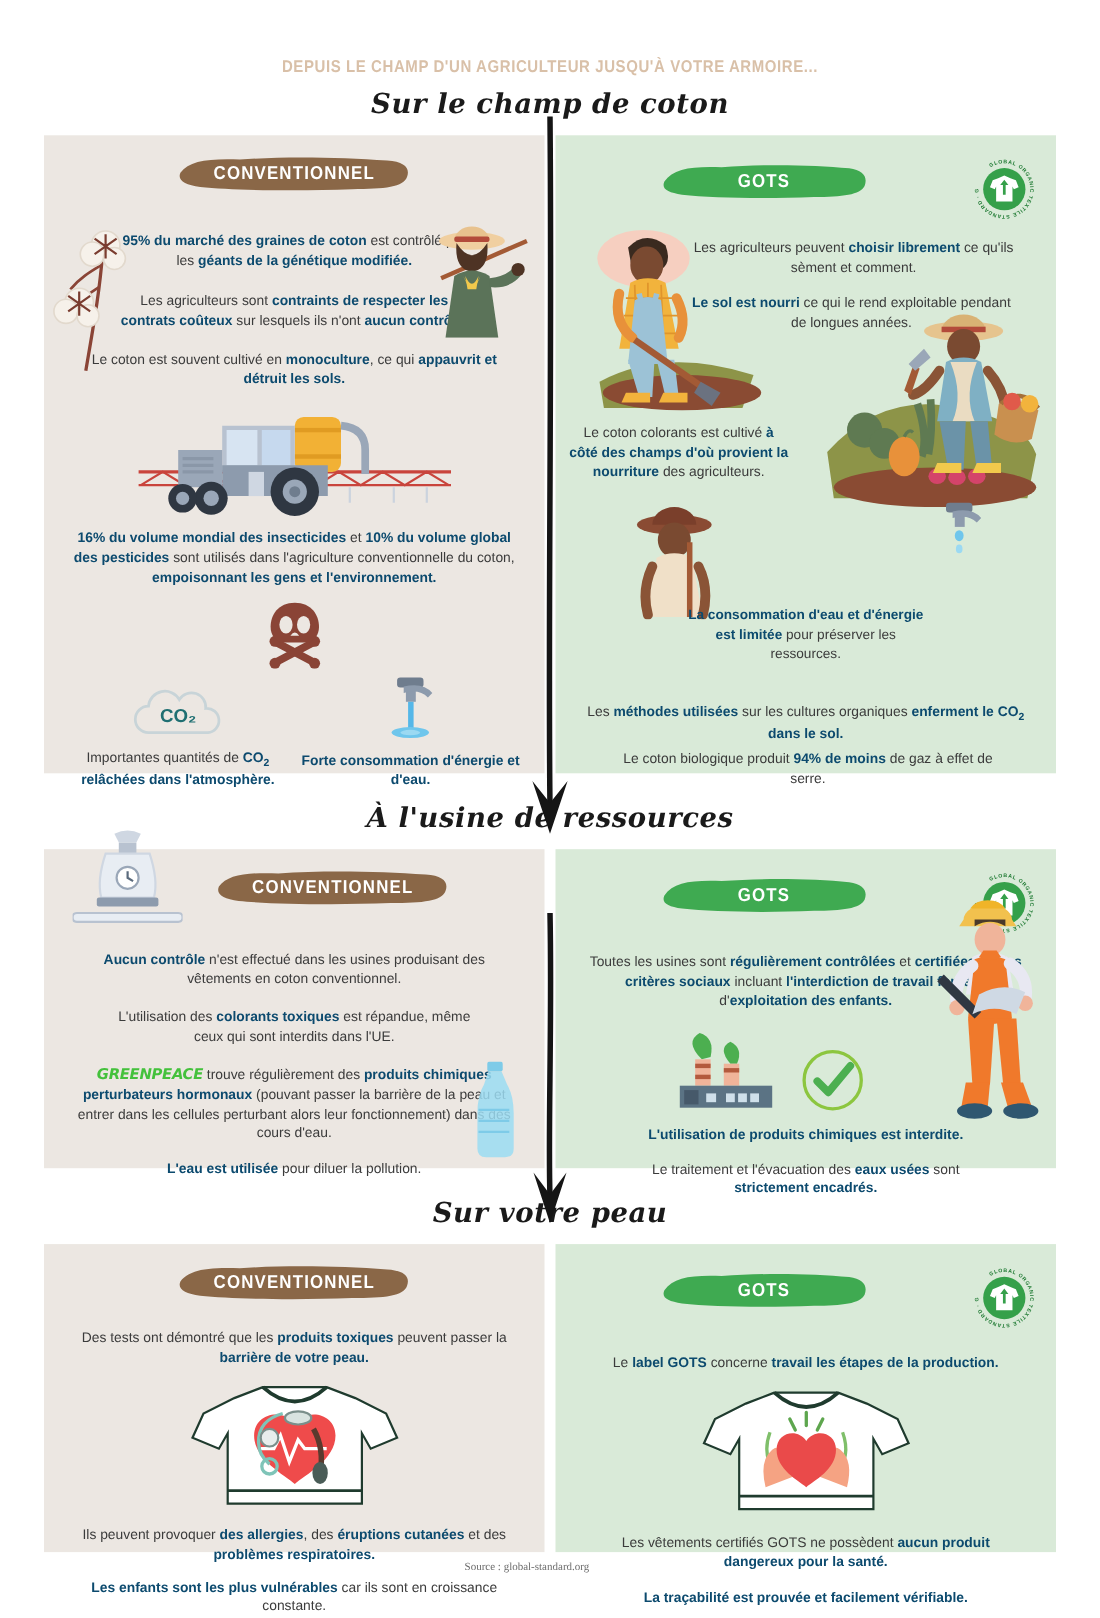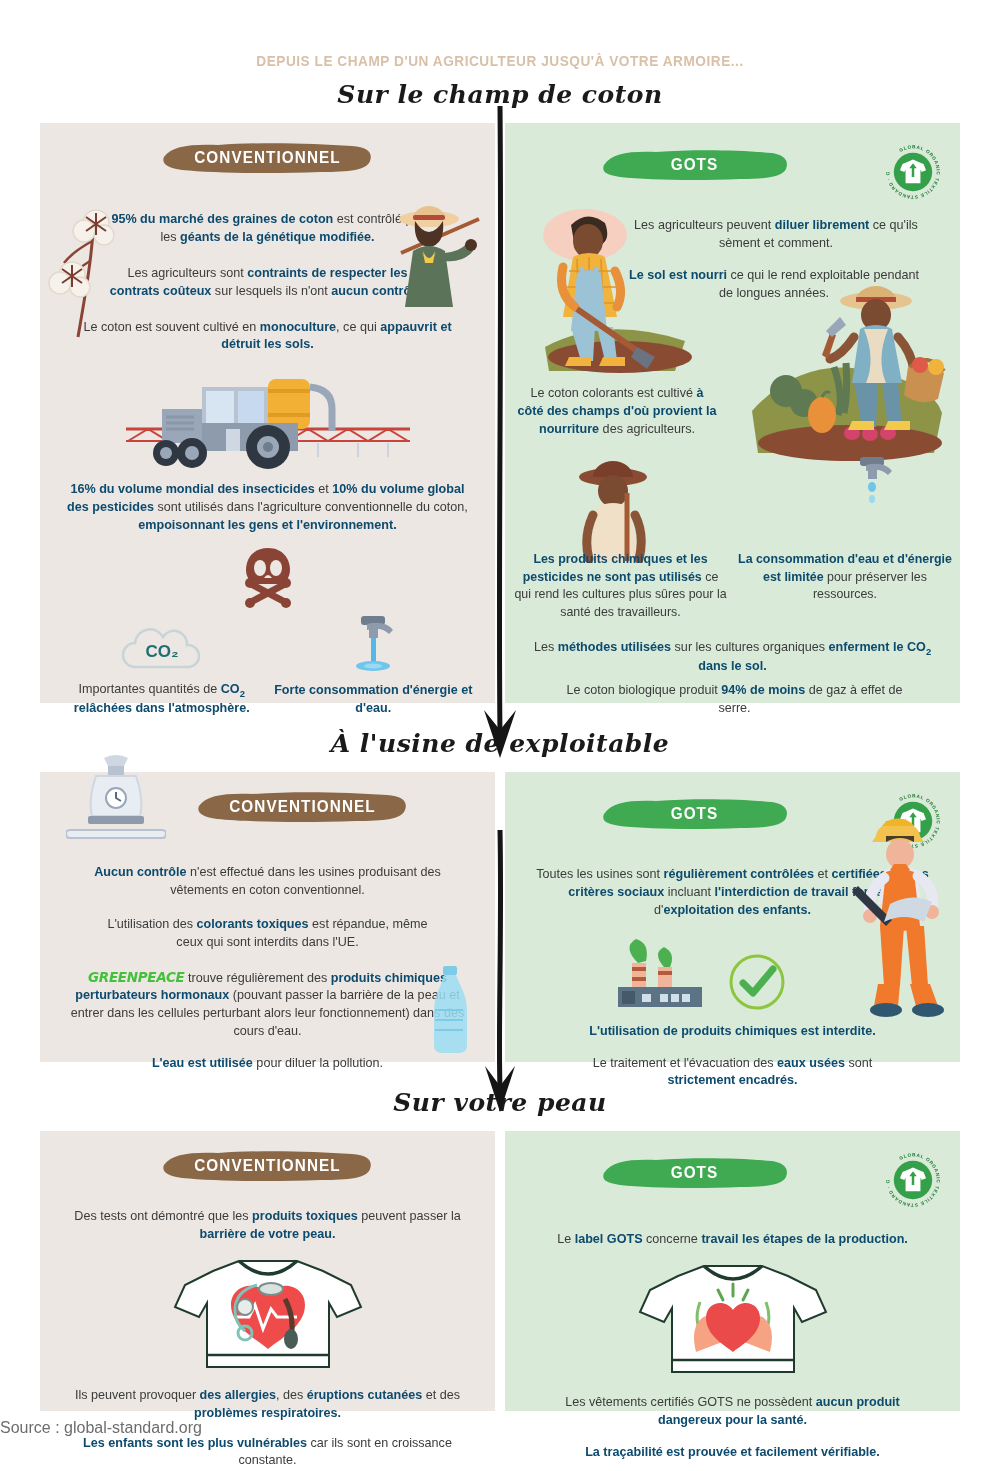--- a/index.html
+++ b/index.html
@@ -109,24 +109,25 @@
 
   
   .arrow-wrap {
     position: absolute;
     left: 50%;
     transform: translateX(-50%);
     z-index: 5;
   }
 
   .source {
-    text-align: left;
-    font-size: 16px;
+    text-align: center;
+    font-size: 10px;
     color: #6d6d6d;
     padding: 8px 42px 0 0;
+    font-family: Liberation Serif, serif;
   }
 
   .greenpeace {
     color: #44c13c;
     font-weight: bold;
     font-style: italic;
     font-family: "DejaVu Sans", sans-serif;
     letter-spacing: -0.3px;
     font-size: 13.5px;
   }
@@ -307,21 +308,21 @@
             <circle cx="50" cy="50" r="31" fill="#35a04a"></circle>
             <path d="M50 30 L41 34 L33 37 L29 47 L36 50 L38 46 L38 68 L62 68 L62 46 L64 50 L71 47 L67 37 L59 34 Z" fill="#ffffff"></path>
             <path d="M44 44 L50 36 L56 44 L52 44 L52 58 L48 58 L48 44 Z" fill="#35a04a"></path>
             <text font-family="Liberation Sans, sans-serif" font-size="7.6" font-weight="bold" fill="#1f7a33" letter-spacing="1.2">
               <textPath href="#ringTop" startOffset="16%">GLOBAL ORGANIC TEXTILE STANDARD · GOTS ·</textPath>
             </text>
           </svg>
         </div>
 
         <p class="tx" style="margin-top:14px; max-width:320px; margin-left:auto; margin-right:8px;">
-          <span>Les agriculteurs peuvent </span><b>diluer librement</b><span> ce qu'ils sèment et comment.</span>
+          <span>Les agriculteurs peuvent </span><b>choisir librement</b><span> ce qu'ils sèment et comment.</span>
         </p>
 
         <p class="tx" style="margin-top:14px; max-width:300px; margin-left:auto; margin-right:20px;">
           <b>Le sol est nourri</b><span> ce qui le rend exploitable pendant de longues années.</span>
         </p>
 
         <div class="float-art" style="left:20px; top:74px;">
           <svg width="180" height="180" viewBox="0 0 180 180">
             <ellipse cx="60" cy="38" rx="42" ry="26" fill="#f6cfc0"></ellipse>
             <path d="M20 150 q60 -32 140 -6 l-10 30 H24 z" fill="#8d9448"></path>
@@ -403,44 +404,41 @@
             <rect x="18" y="2" width="24" height="9" rx="3" fill="#6f7d8e"></rect>
             <rect x="26" y="10" width="9" height="14" fill="#8d9bad"></rect>
             <path d="M24 10 q18 -4 26 6 l-4 4 q-8 -8 -22 -4z" fill="#8d9bad"></path>
             <ellipse cx="30" cy="32" rx="4" ry="5" fill="#6fc6ec"></ellipse>
             <ellipse cx="30" cy="44" rx="3" ry="4" fill="#9bd9f2"></ellipse>
           </svg>
         </div>
 
         <div class="two-col" style="position:absolute; left:8px; right:8px; top:418px;">
           <p class="tx">
-            <b>Les produits chimiques et les pesticides ne sont pas utilisés</b><span> ce qui rend les cultures plus sûres pour la santé des travailleurs.</span>
-          </p>
-          <p class="tx">
             <b>La consommation d'eau et d'énergie est limitée</b><span> pour préserver les ressources.</span>
           </p>
         </div>
 
         <p class="tx" style="position:absolute; left:20px; right:20px; top:505px;">
           <span>Les </span><b>méthodes utilisées</b><span> sur les cultures organiques </span><b>enferment le CO</b><b class="sub">2</b><b> dans le sol.</b>
         </p>
 
         <p class="tx" style="position:absolute; left:44px; right:40px; top:548px;">
           <span>Le coton biologique produit </span><b>94% de moins</b><span> de gaz à effet de serre.</span>
         </p>
       </div>
     </div>
   </div>
 
   <svg class="arrow-wrap" style="top:106px; height:660px; width:40px;" viewBox="0 0 40 660">
     <path d="M20 0 C22 220 18 460 20 628" stroke="#151515" stroke-width="5" fill="none" stroke-linecap="round"></path>
     <path d="M4 604 L20 652 L36 604 L20 624 Z" fill="#151515"></path>
   </svg>
 
-  <div class="script-title" style="margin-top:26px;">À l'usine de exploitable</div>
+  <div class="script-title" style="margin-top:26px;">À l'usine de ressources</div>
 
   <div class="section">
     <div class="panels" style="margin-top:14px;">
 
       <div class="panel conv" style="height:290px;">
 
         <div class="float-art" style="left:26px; top:-18px;">
           <svg width="100" height="86" viewBox="0 0 100 86">
             <path d="M38 4 q12 -6 24 0 l-4 8 h-16z" fill="#cfd7e2"></path>
             <rect x="42" y="12" width="16" height="10" fill="#b8c2d0"></rect>

